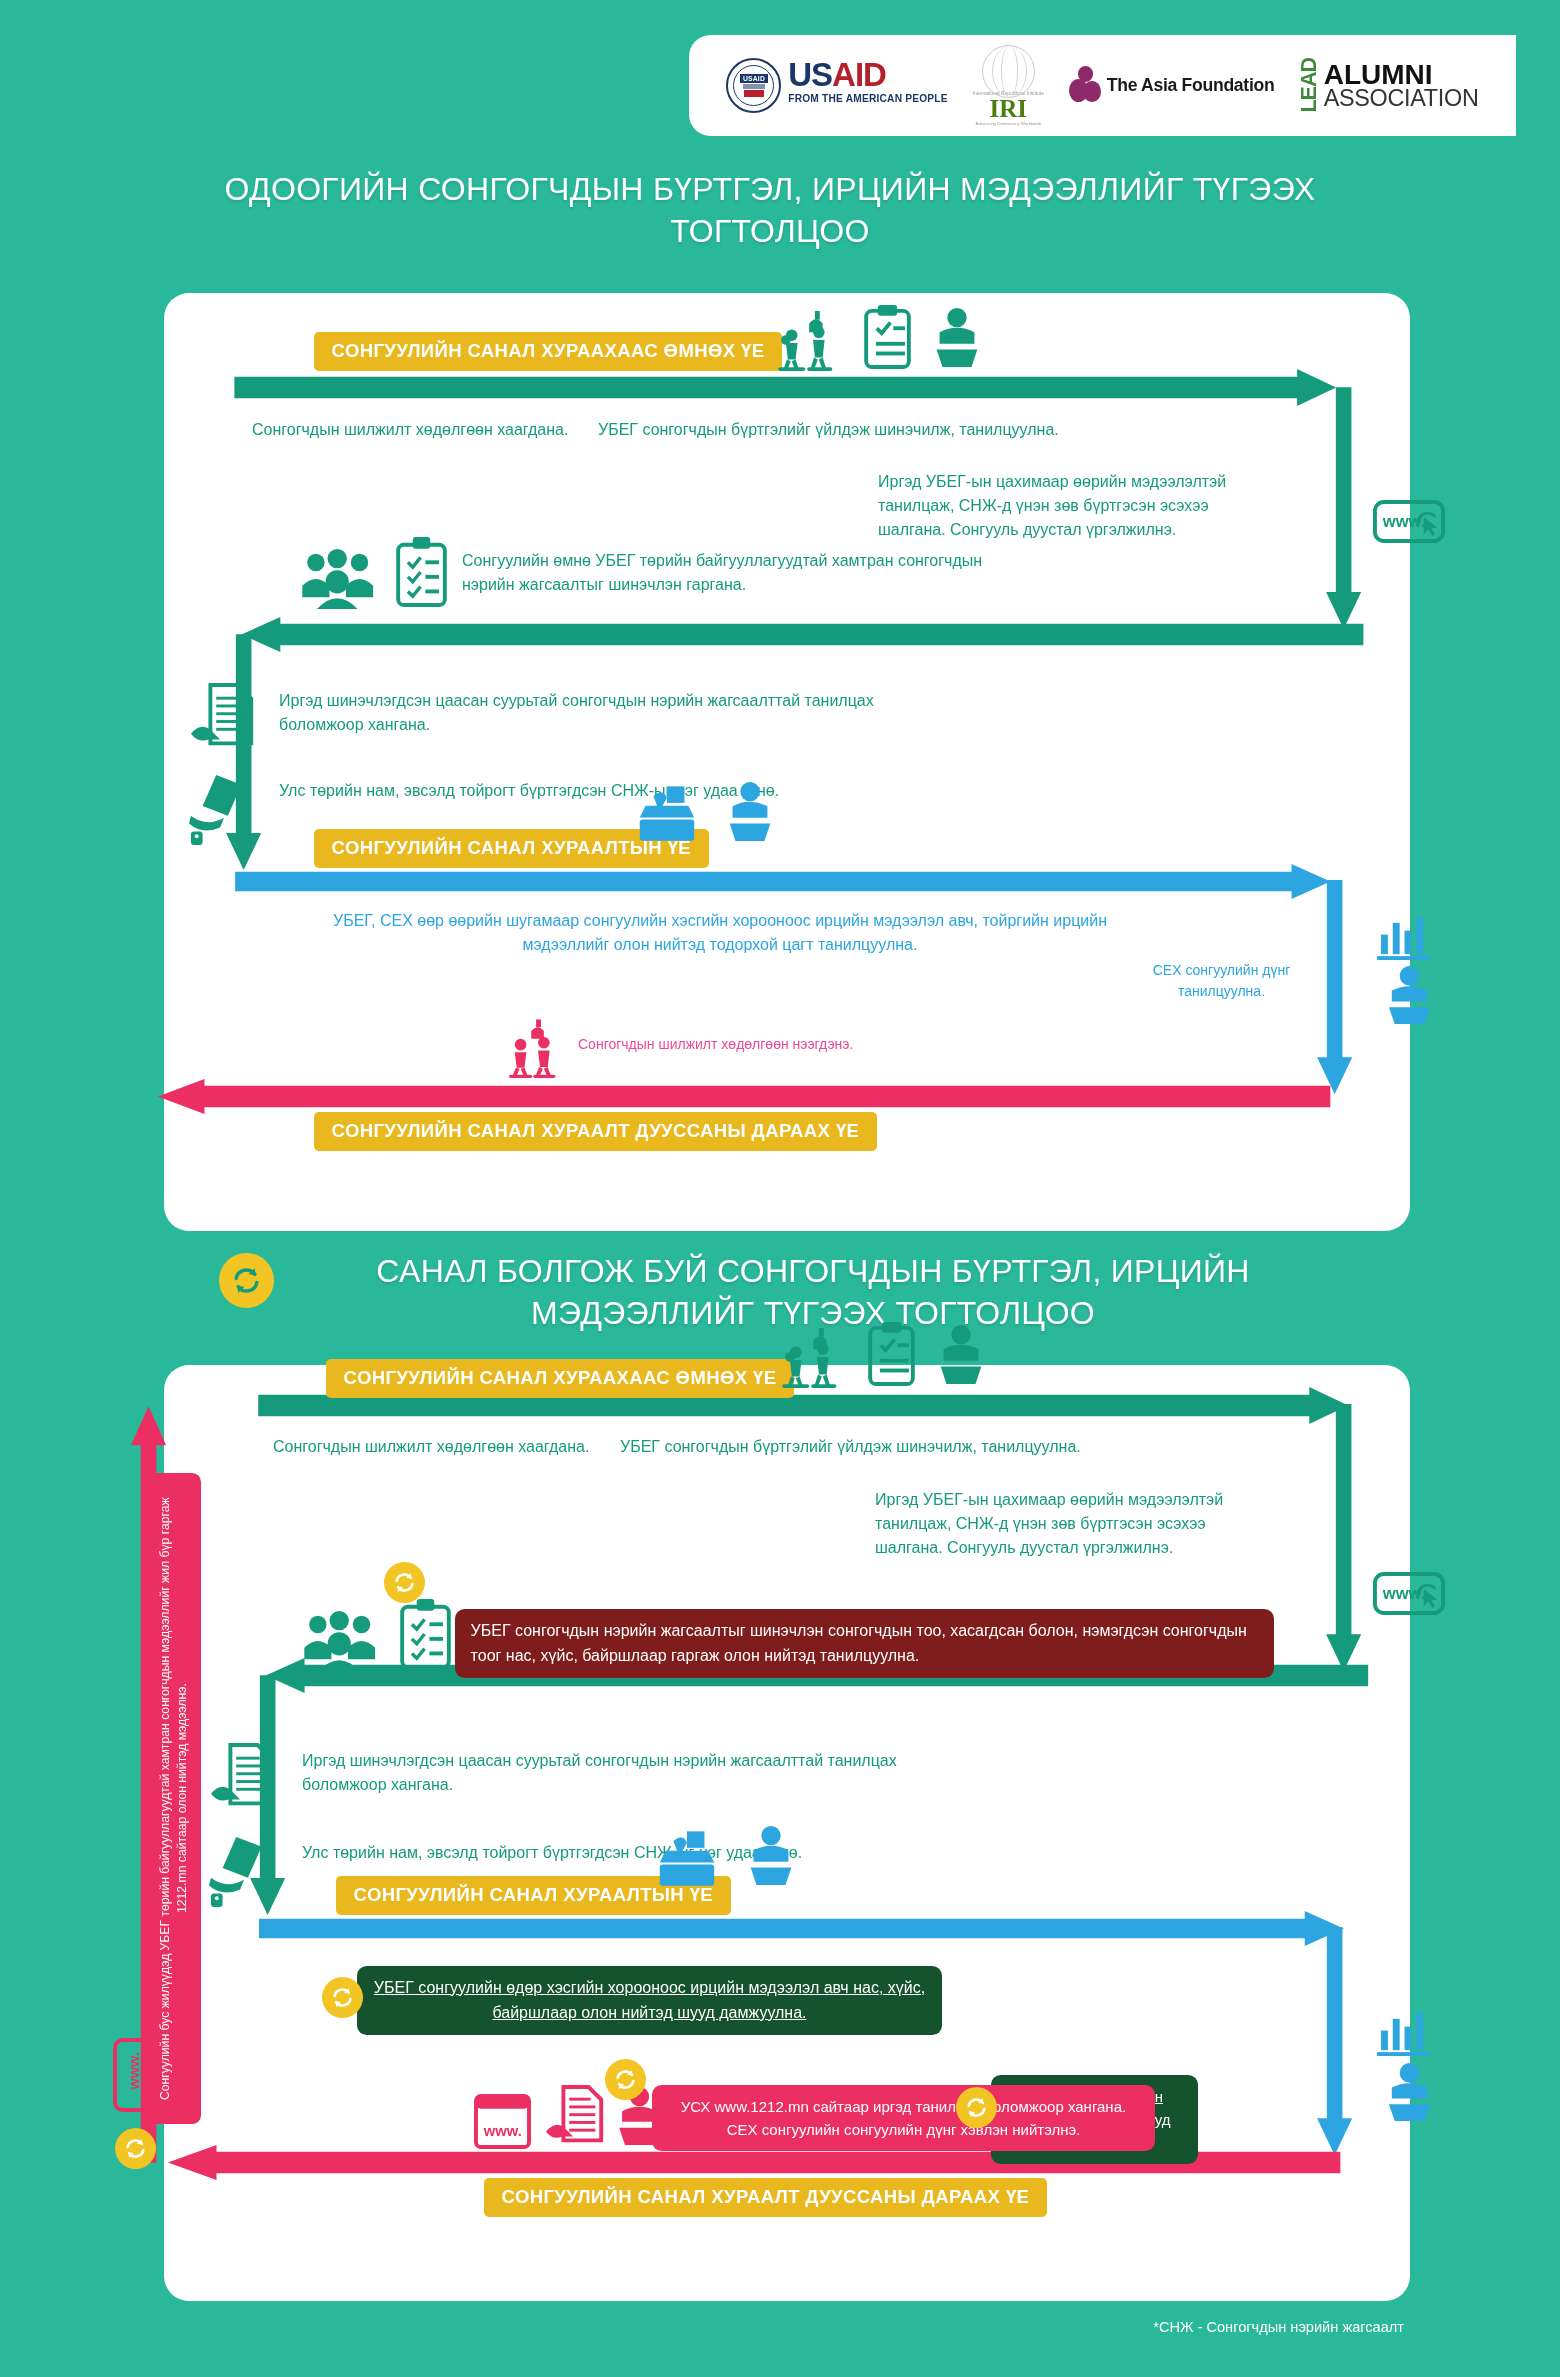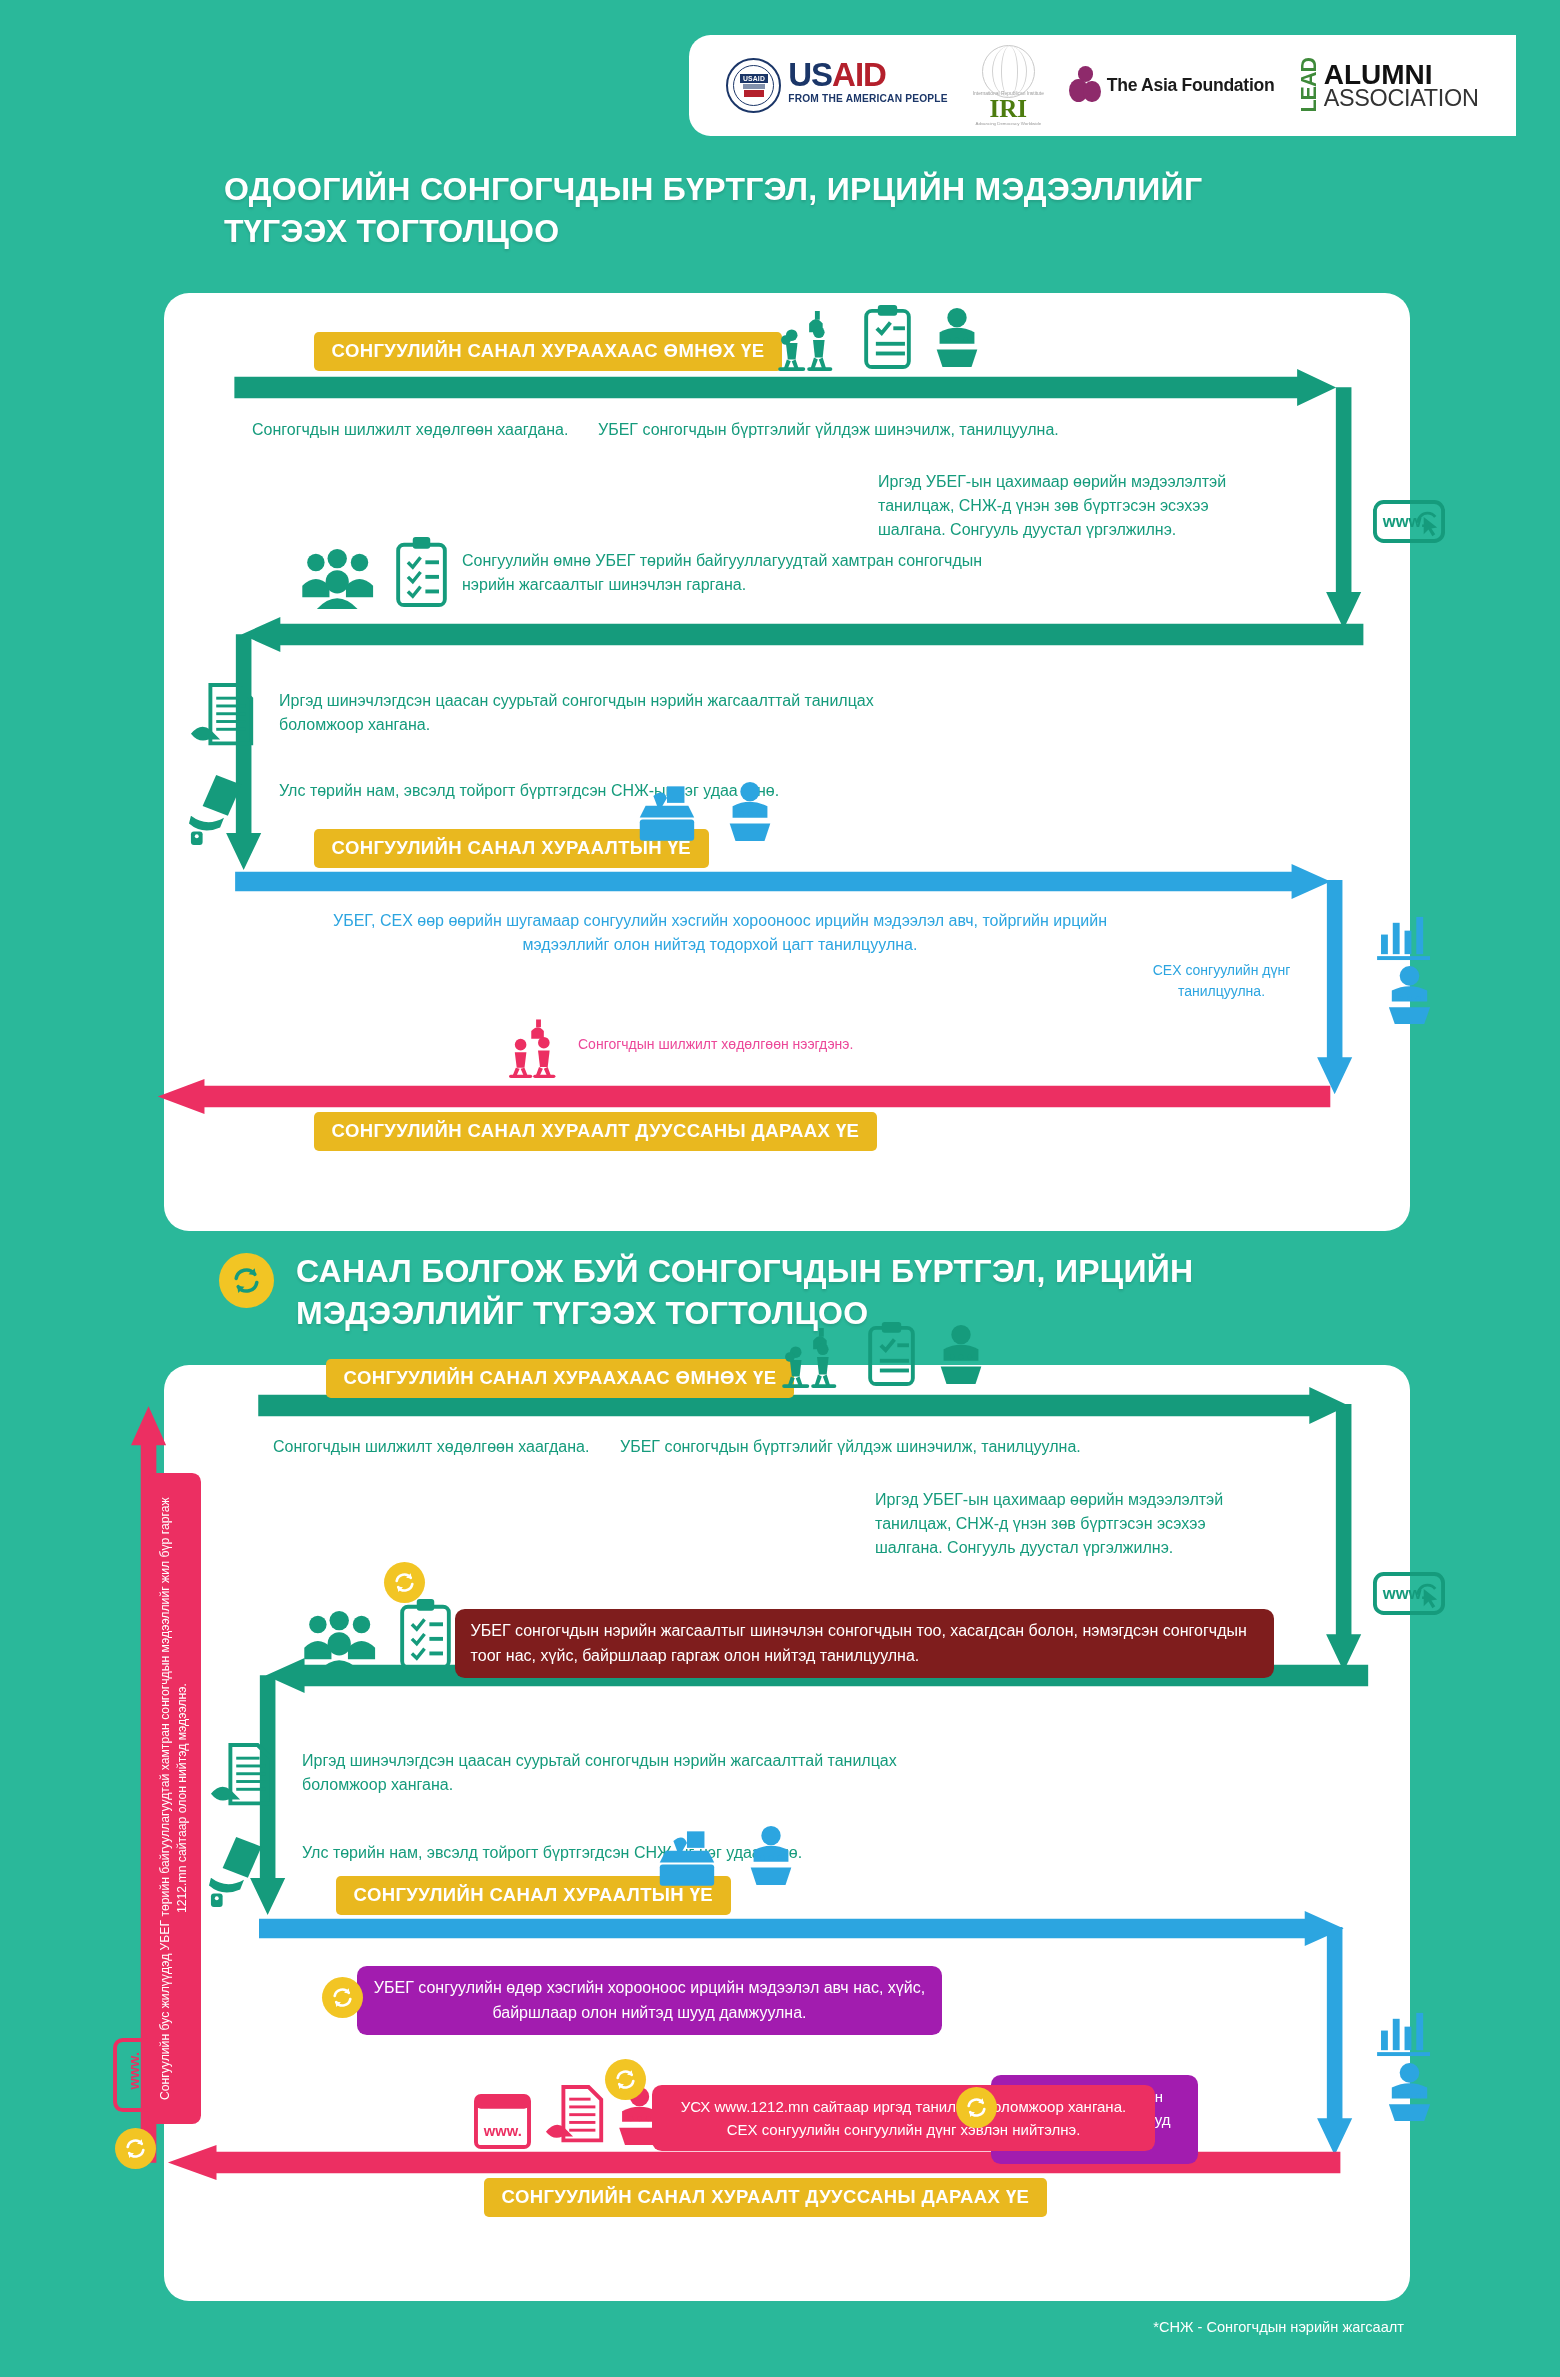--- a/index.html
+++ b/index.html
@@ -68,22 +68,22 @@
   .lead-vert {
     writing-mode: vertical-rl; transform: rotate(180deg);
     font-size: 21.5px; font-weight: bold; color:#3f8a3a; letter-spacing:-1px; line-height:1;
   }
   .alumni-stack { display:flex; flex-direction:column; line-height:.92;}
   .alumni-top { font-size: 28px; font-weight: bold; color:#111; letter-spacing:0px;}
   .alumni-bot { font-size: 23.4px; color:#333; letter-spacing:-0.3px;}
 
   
   .maintitle {
-    position: absolute; text-align: left; color:#ffffff;
-    font-weight: bold; font-size: 32px; line-height: 1.32;
+    position: absolute; text-align: center; color:#ffffff;
+    font-weight: normal; font-size: 32px; line-height: 1.32;
     letter-spacing: 0.3px; text-shadow: 0 2px 2.9px rgba(0,0,0,.13);
   }
   #title1 { left: 224px; top: 168px; width: 1092px; }
   #title2 { left: 296px; top: 1250px; width: 1034px; }
   .cycle-badge {
     position:absolute; left: 219px; top: 1253px; width: 55px; height:55px;
     background:#f2c524; border-radius:50%;
     display:flex; align-items:center; justify-content:center;
   }
   .cycle-badge svg { width: 33px; height: 33px; }
@@ -104,21 +104,21 @@
     white-space:nowrap;
   }
 
   .body-text { position:absolute; font-size:16px; line-height:1.5; color:#159b7c; }
   .body-text.blue { color:#2ca5e0; }
   .body-text.pink { color:#ec4899; }
   .body-text.small { font-size:14px; }
 
   .cbox { position:absolute; border-radius:9.8px; color:#fff; font-size:16px; line-height:1.55; padding:9.8px 15.6px; }
   .cbox.green { background:#7f1d1d; }
-  .cbox.blue  { background:#a21caf; }
+  .cbox.blue  { background:#14532d;text-decoration:underline; }
   .cbox.pink  { background:#ec2f62; }
 
   .refresh-chip {
     position:absolute; width:41px; height:41px; background:#f2c524; border-radius:50%;
     display:flex; align-items:center; justify-content:center; z-index:5;
   }
   .refresh-chip svg { width:25px; height:25px; }
 
   .vbar-pink {
     position:absolute; background:#ec2f62; border-radius:8.8px;

